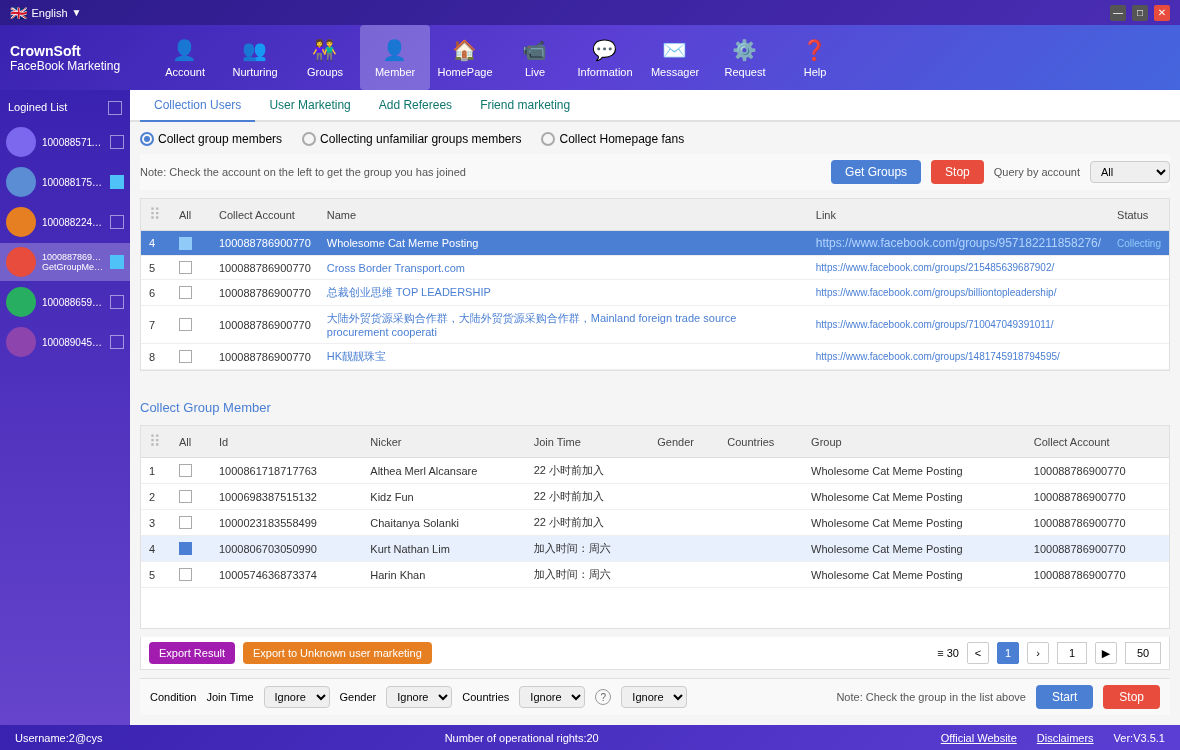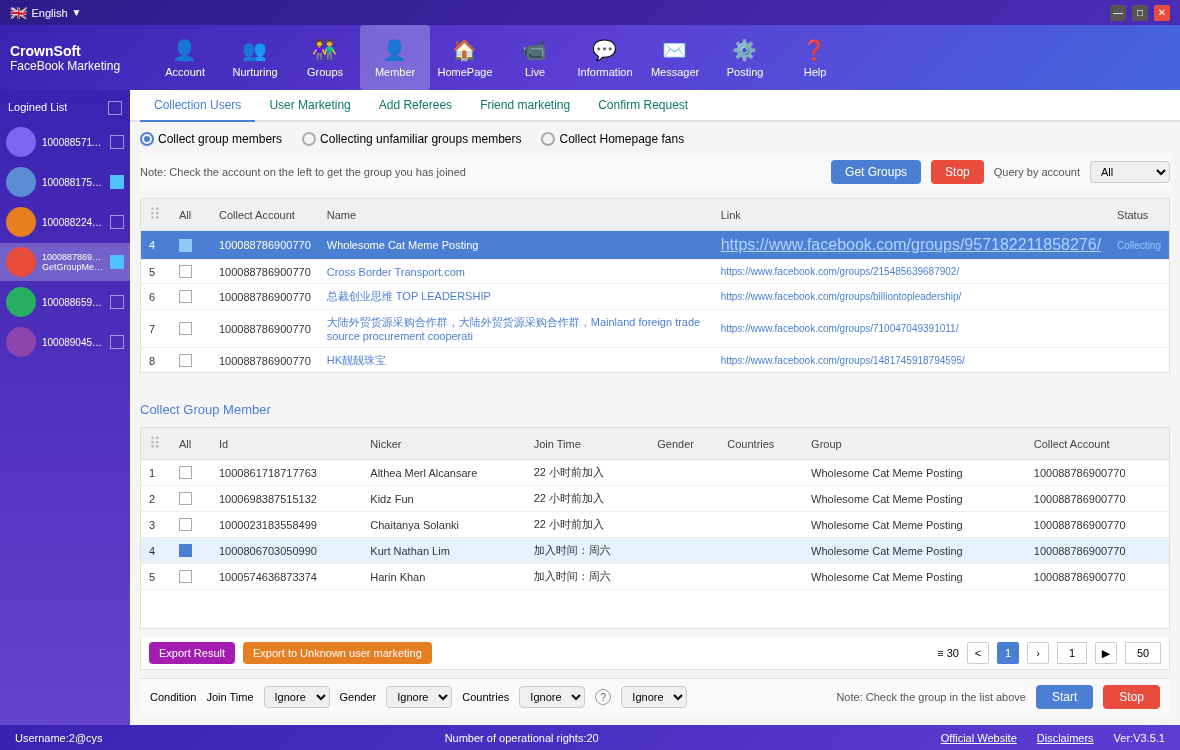--- a/index.html
+++ b/index.html
@@ -205,21 +205,21 @@
     <div class="nav-item">
       <span class="nav-icon">💬</span>
       <span>Information</span>
     </div>
     <div class="nav-item">
       <span class="nav-icon">✉️</span>
       <span>Messager</span>
     </div>
     <div class="nav-item">
       <span class="nav-icon">⚙️</span>
-      <span>Posting</span>
+      <span>Request</span>
     </div>
     <div class="nav-item">
       <span class="nav-icon">❓</span>
       <span>Help</span>
     </div>
   </div>
 </div>
 
 <div class="layout">
 
@@ -261,21 +261,20 @@
     </div>
   </div>
 
   <div class="main">
 
     <div class="tabs">
       <div class="tab active">Collection Users</div>
       <div class="tab">User Marketing</div>
       <div class="tab">Add Referees</div>
       <div class="tab">Friend marketing</div>
-      <div class="tab">Confirm Request</div>
     </div>
 
     <div class="content">
 
       <div class="radio-group">
         <label class="radio-option">
           <div class="radio-circle selected"></div>
           <span>Collect group members</span>
         </label>
         <label class="radio-option">
@@ -311,21 +310,21 @@
             </tr>
           </thead>
           <tbody id="groups-tbody">
           <tr style="background: rgb(74, 127, 212); color: white;">
     <td style="color:white">4</td>
     <td>
       <div class="cb checked" style="background:#90caf9;border-color:#90caf9;"></div>
     </td>
     <td style="color:white">100088786900770</td>
     <td style="color:#fff">Wholesome Cat Meme Posting</td>
-    <td style="color:#b3d4ff;font-size:16px;text-decoration:underline;">https://www.facebook.com/groups/957182211858276/</td>
+    <td style="color:#b3d4ff;font-size:12px;">https://www.facebook.com/groups/957182211858276/</td>
     <td style="color:#90caf9;font-size:10px;">Collecting</td>
   </tr>
               <tr>
     <td style="">5</td>
     <td>
       <div class="cb " style=""></div>
     </td>
     <td style="">100088786900770</td>
     <td style="color:#4a7fd4">Cross Border Transport.com</td>
     <td style="color:#4a7fd4;font-size:10px;">https://www.facebook.com/groups/215485639687902/</td>

